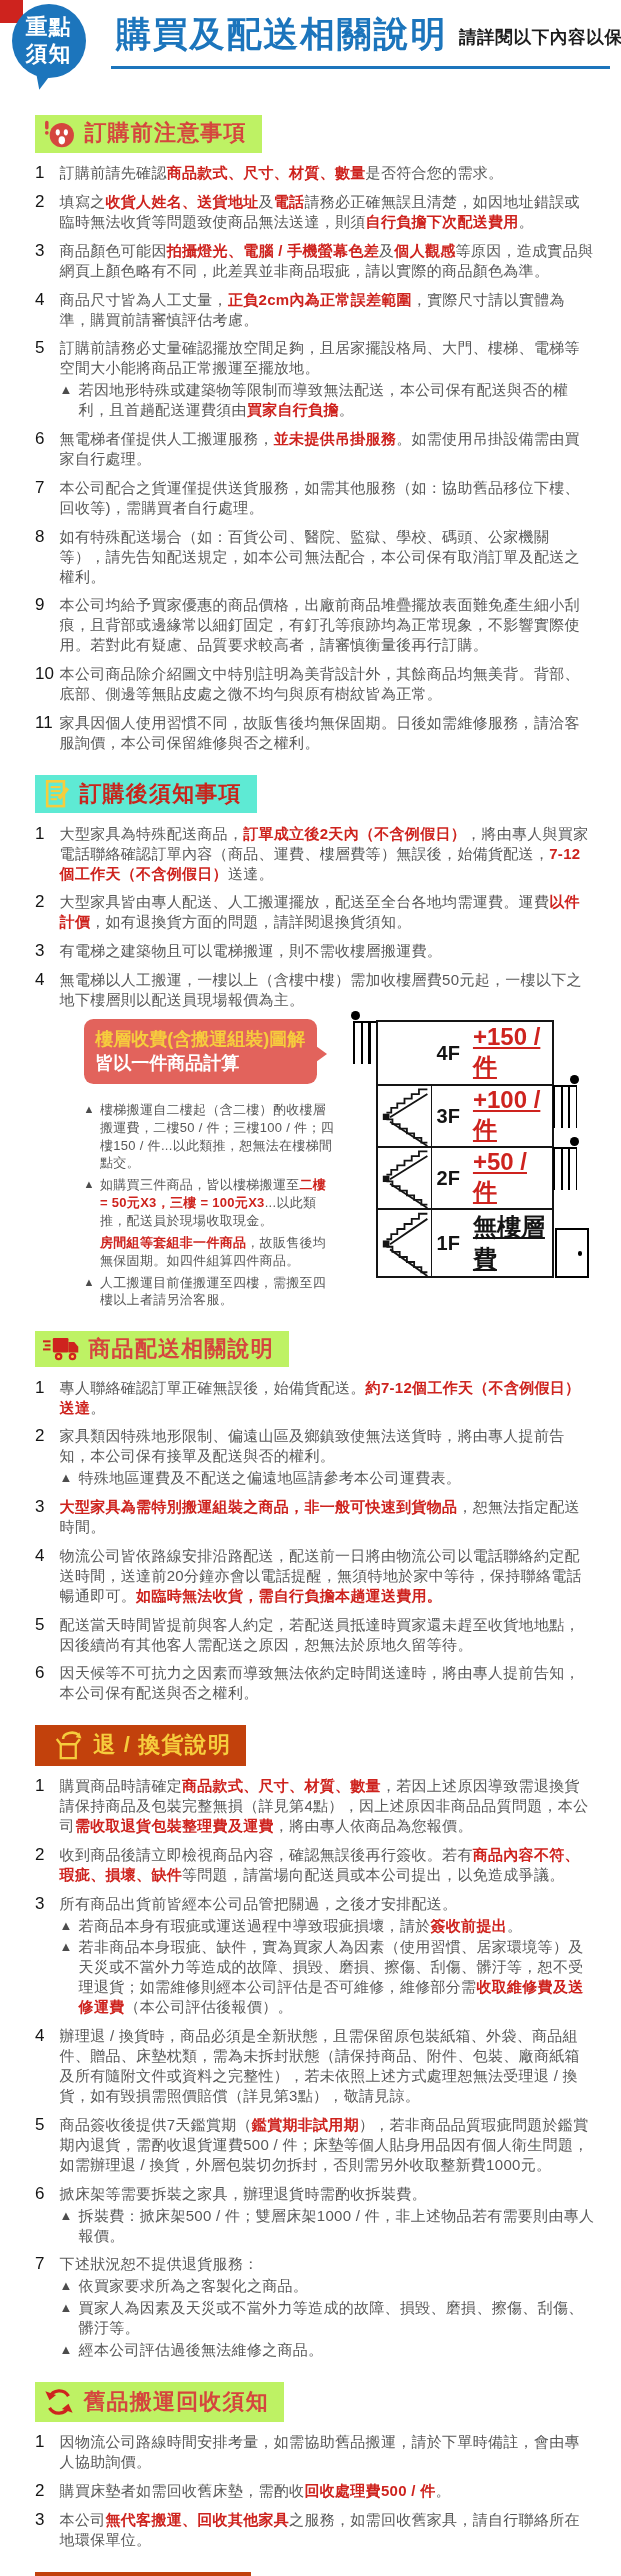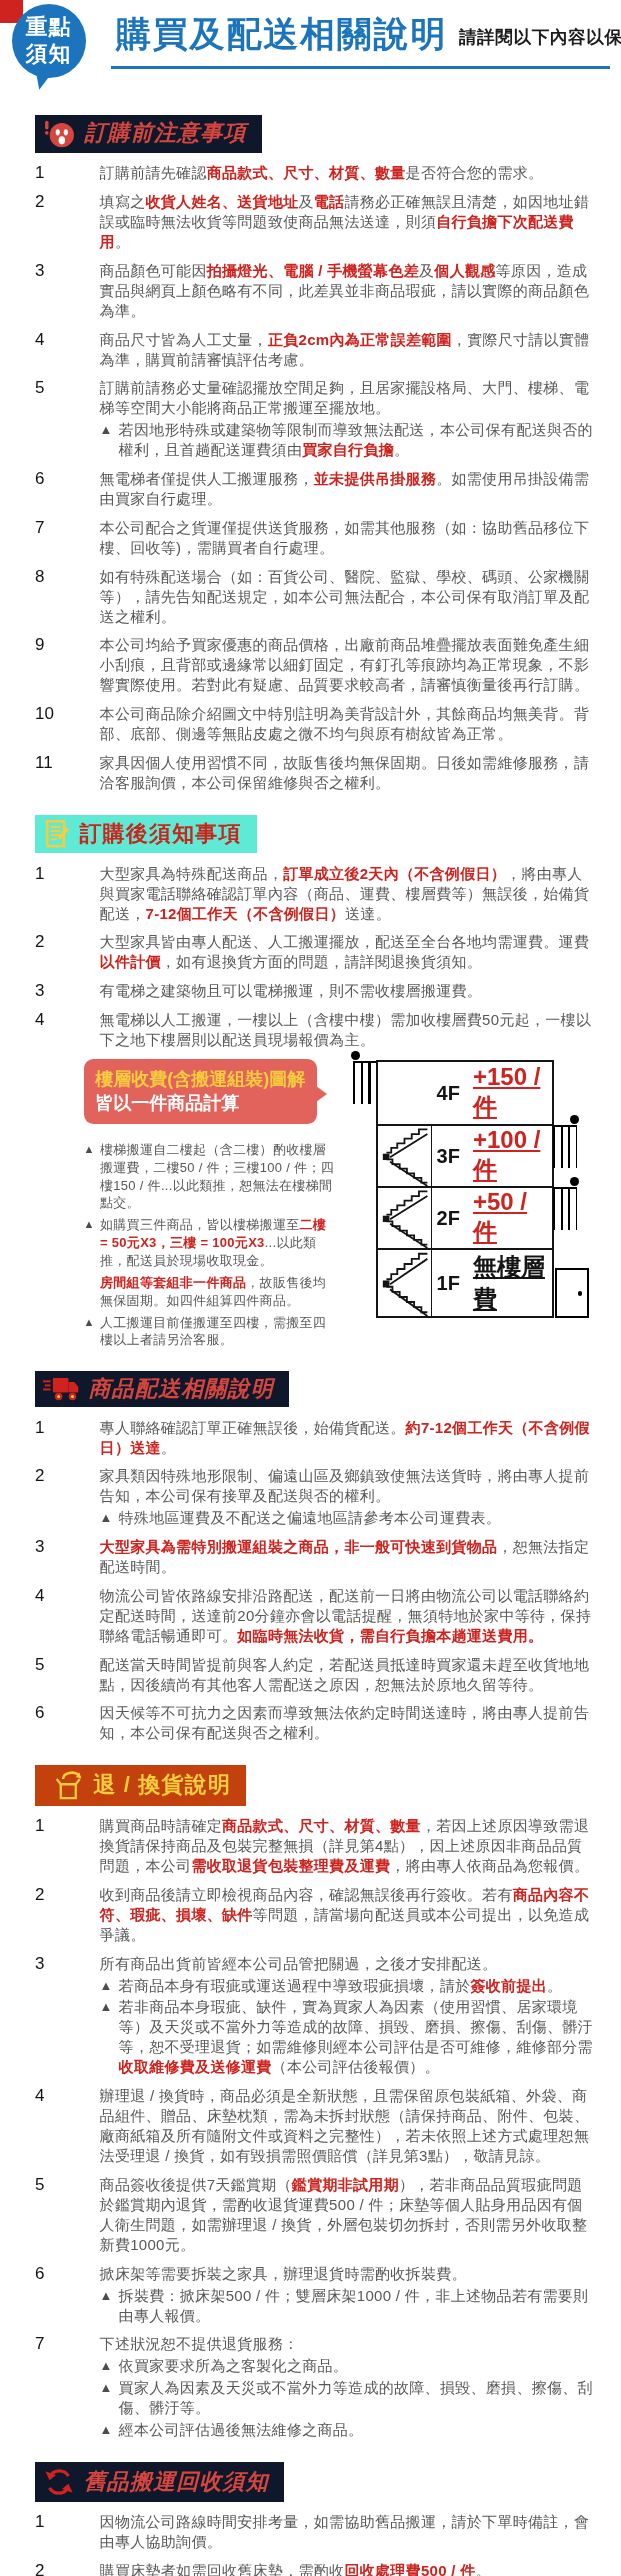--- a/index.html
+++ b/index.html
@@ -23,29 +23,29 @@
   .title-row { position:absolute; left:116px; top:16.4px; display:flex; align-items:flex-end; gap:11.7px; white-space:nowrap; }
   .pg-title { margin:0; color:#1c75bc; font-size:35px; font-weight:bold; letter-spacing:1.8px; line-height:1; }
   .pg-sub { color:#1c1c1c; font-size:17.6px; font-weight:bold; padding-bottom:2.3px; letter-spacing:0.6px; }
   .title-rule { position:absolute; left:111px; right:11.7px; top:66px; height:2.9px; background:#1c75bc; }
 
   
   .sections { padding:3.5px 27px 0 35px; }
   .sec { margin-top:22px; }
   .sec-head { display:inline-flex; align-items:center; gap:8.2px; padding:4.1px 15px 4.1px 8.2px;
               font-size:22px; font-weight:bold; letter-spacing:1.2px; line-height:1.2; }
-  .v-yellow     { background:#0f172a; color:#d5463e;font-style:italic; }
+  .v-yellow     { background:#bef264; color:#d5463e; }
   .v-coral-red  { background:#5eead4; color:#c8251c; }
   .v-coral-yel  { background:#c2410c; color:#f6cd3d;padding-left:20px; }
   .sec-icon { display:inline-flex; align-items:center; }
 
   .items { margin-top:10.5px; }
   .item { display:flex; margin-bottom:8.8px; }
   .item-num { flex:0 0 24.6px; color:#141414; font-size:17px; line-height:20px; font-weight:500; }
-  .item-body { flex:1; font-size:15px; line-height:20px; letter-spacing:0.3px;margin-left:40px; }
+  .item-body { flex:1; font-size:15px; line-height:20px; letter-spacing:0.3px; }
   .rd { color:#ce231e; font-weight:bold; }
   .sub { display:flex; margin-top:1.8px; }
   .sub-mk { flex:0 0 19px; font-size:13px; line-height:20px; color:#4c4c4c; }
   .sub-mk.hidden { visibility:hidden; }
   .sub-body { flex:1; font-size:15px; line-height:20px; letter-spacing:0.3px; }
 
   
   .figure { display:flex; margin:8.2px 0 3.5px 24.6px; }
   .fig-left { width:265px; flex:0 0 265px;margin-left:24px; }
   .callout { position:relative; display:inline-block; background:#e2635c; border-radius:9.4px;

